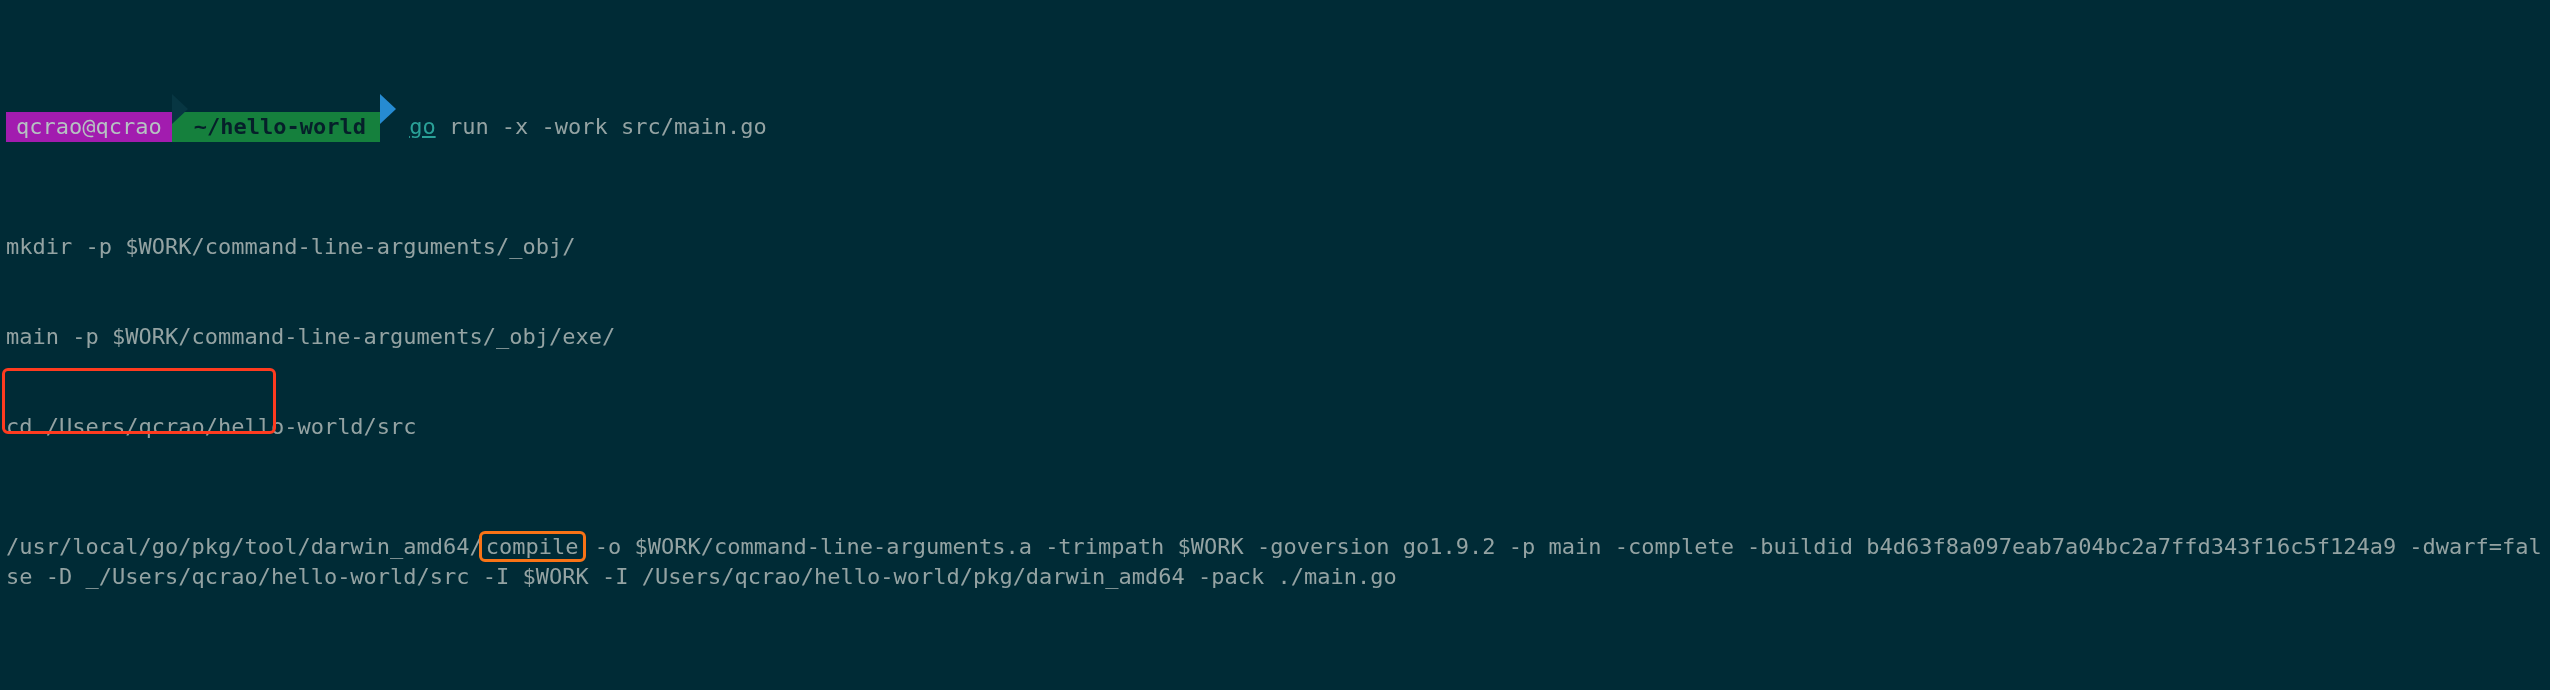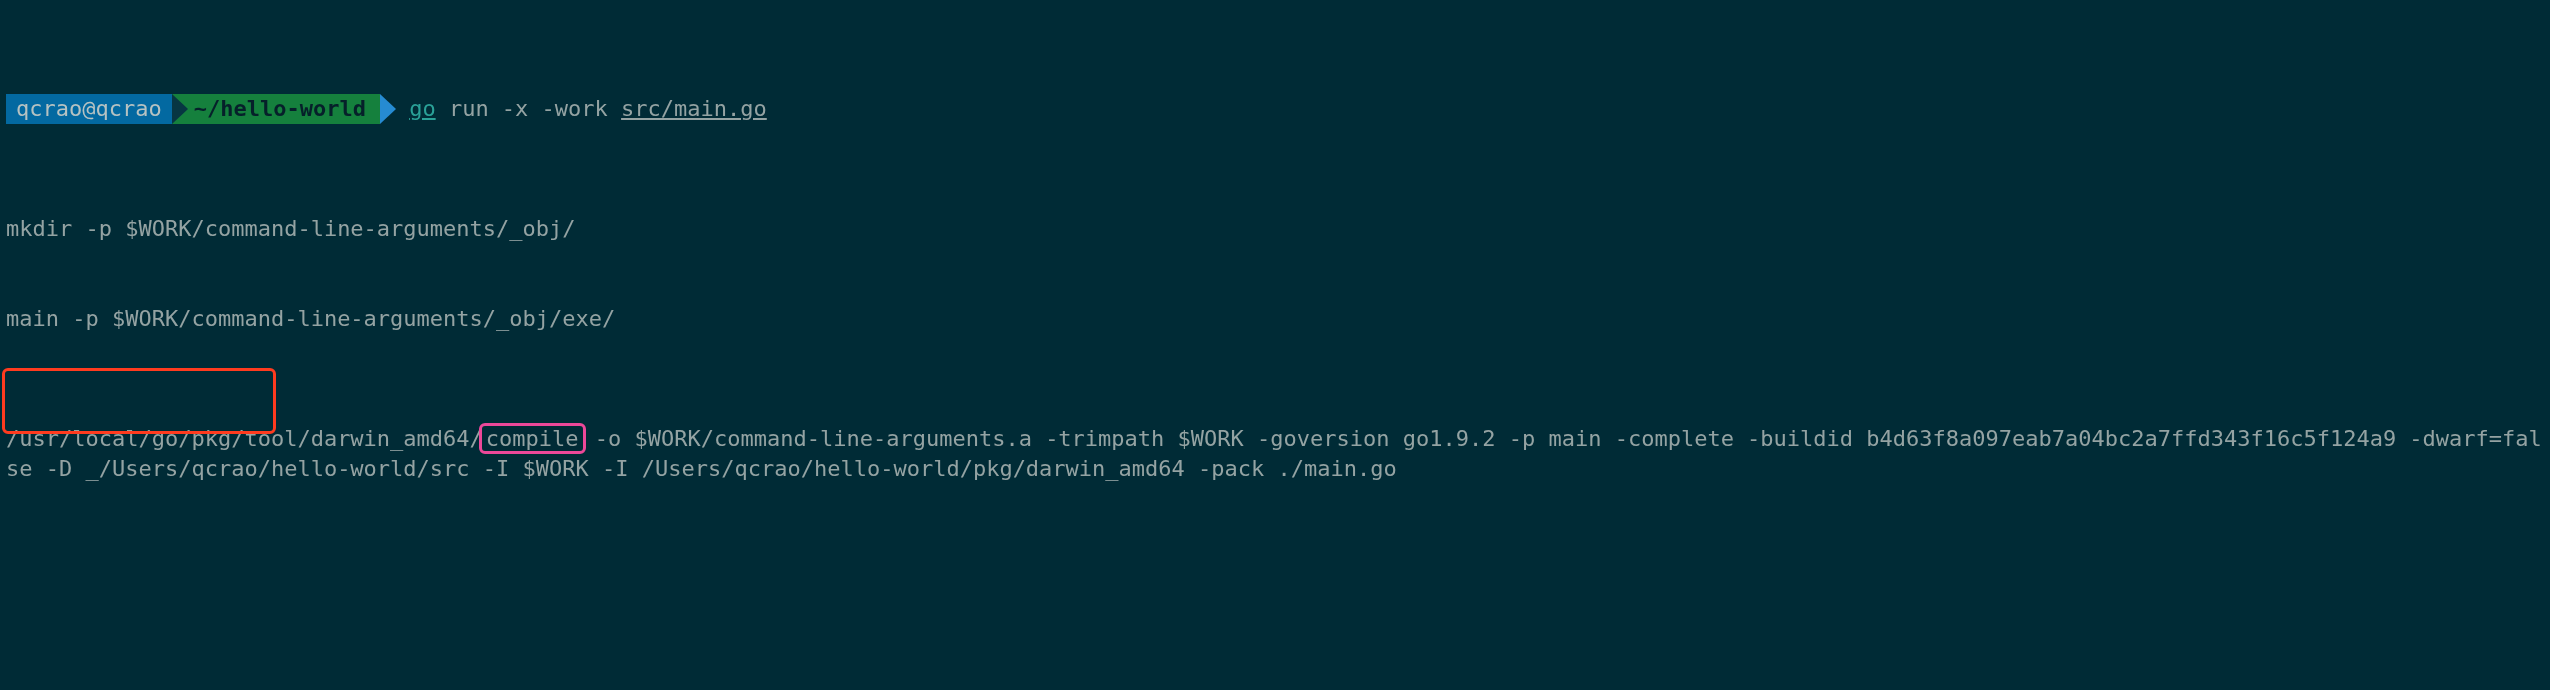--- a/index.html
+++ b/index.html
@@ -12,24 +12,25 @@
     line-height: 30px;
     width: 2550px;
   }
   .terminal {
     padding: 4px 6px 6px 6px;
     white-space: pre;
     position: relative;
   }
   .prompt-line { white-space: pre; }
   .seg-user {
-    background: #0369a1;
+    background: #a21caf;
     color: #b6c2c2;
     padding: 0 10px 0 10px;
     display: inline-block;
+    margin-top: 18px;
   }
   .seg-user-arrow {
     display: inline-block;
     width: 0; height: 0;
     border-top: 15px solid transparent;
     border-bottom: 15px solid transparent;
     border-left: 16px solid #073642;
     vertical-align: top;
     margin-right: -16px;
     position: relative;
@@ -44,44 +45,45 @@
   }
   .seg-path-arrow {
     display: inline-block;
     width: 0; height: 0;
     border-top: 15px solid transparent;
     border-bottom: 15px solid transparent;
     border-left: 16px solid #268bd2;
     vertical-align: top;
   }
   .cmd-go { color: #2aa198; text-decoration: underline; }
-  .cmd-file { color: #94a3a3; text-decoration: underline; }
+  .cmd-file { color: #94a3a3; }
   .out-line { white-space: pre-wrap; word-break: break-all; }
   .hl-box {
-    border: 3px solid #ec4899;
+    border: 3px solid #f97316;
     border-radius: 6px;
     padding: 0 4px;
     margin: 0 -4px;
   }
   .hl-box-block {
     position: absolute;
     border: 3px solid #ff3b1f;
     border-radius: 6px;
     pointer-events: none;
   }
 </style>
 </head>
 <body>
 
 <div class="terminal">
 
   <div class="prompt-line"><span class="seg-user"><span>qcrao@qcrao</span></span><span class="seg-user-arrow"></span><span class="seg-path"><span>~/hello-world</span></span><span class="seg-path-arrow"></span> <span class="cmd-go">go</span><span> run -x -work </span><span class="cmd-file">src/main.go</span></div>
 
   <div class="out-line">mkdir -p $WORK/command-line-arguments/_obj/</div>
   <div class="out-line">main -p $WORK/command-line-arguments/_obj/exe/</div>
+  <div class="out-line">cd /Users/qcrao/hello-world/src</div>
 
   <div class="out-line"><span>/usr/local/go/pkg/tool/darwin_amd64/</span><span class="hl-box">compile</span><span> -o $WORK/command-line-arguments.a -trimpath $WORK -goversion go1.9.2 -p main -complete -buildid b4d63f8a097eab7a04bc2a7ffd343f16c5f124a9 -dwarf=false -D _/Users/qcrao/hello-world/src -I $WORK -I /Users/qcrao/hello-world/pkg/darwin_amd64 -pack ./main.go</span></div>
 
   
 
   
 
   
 
   

